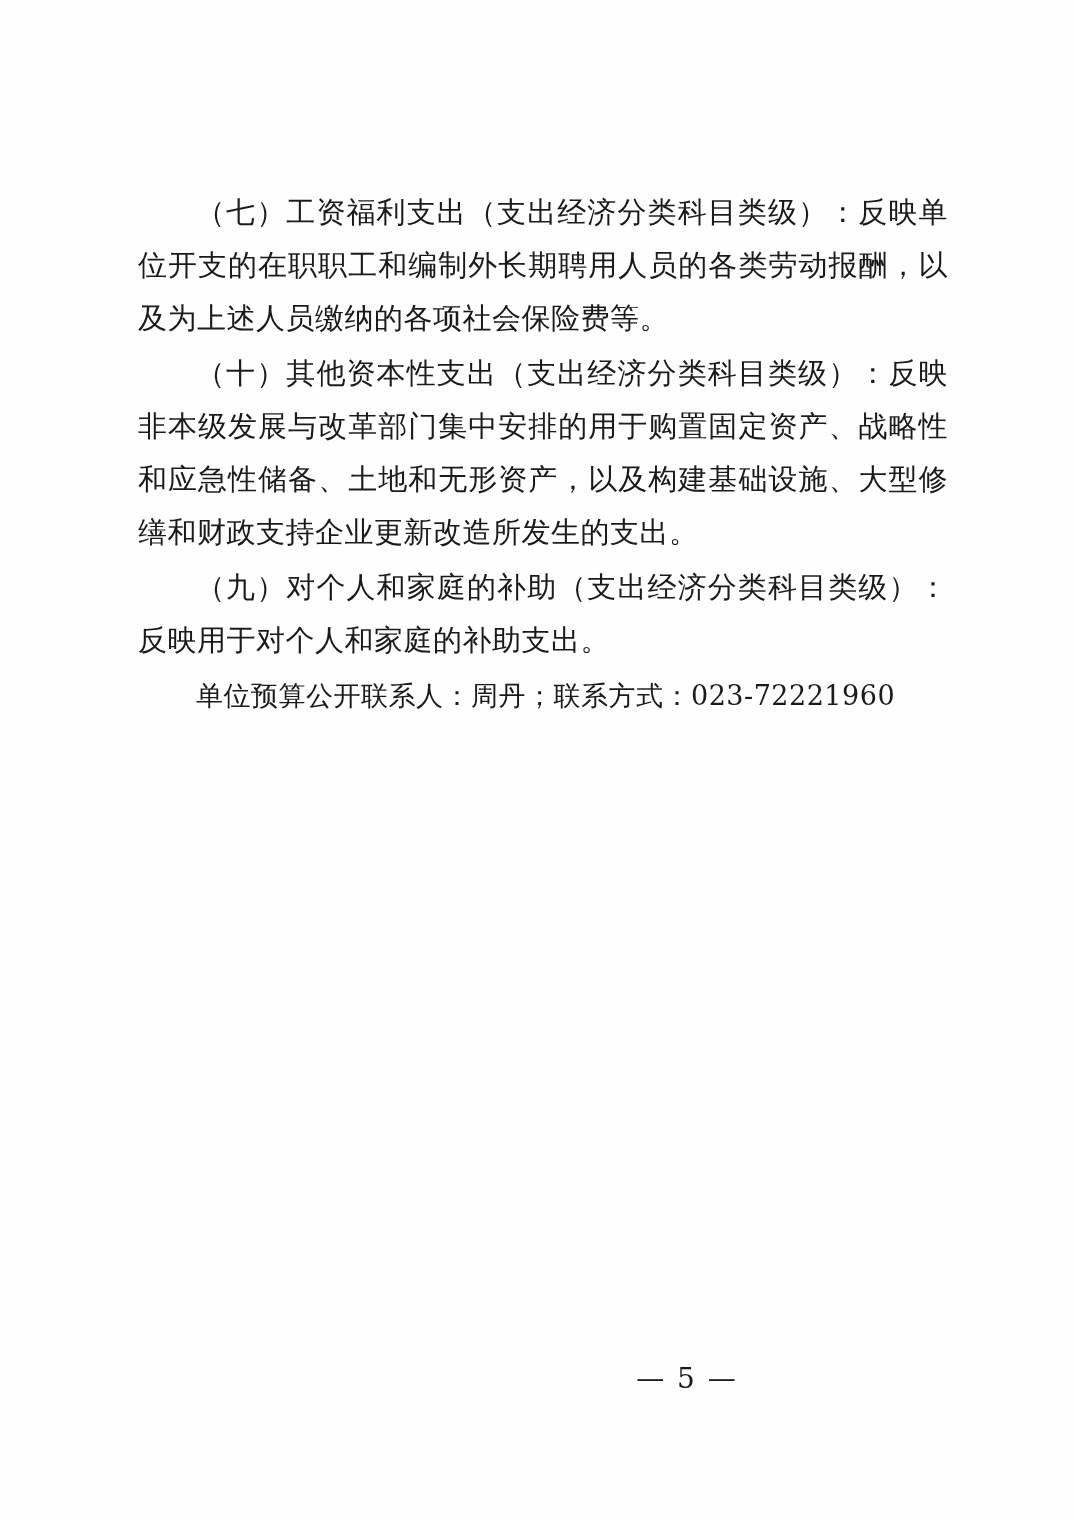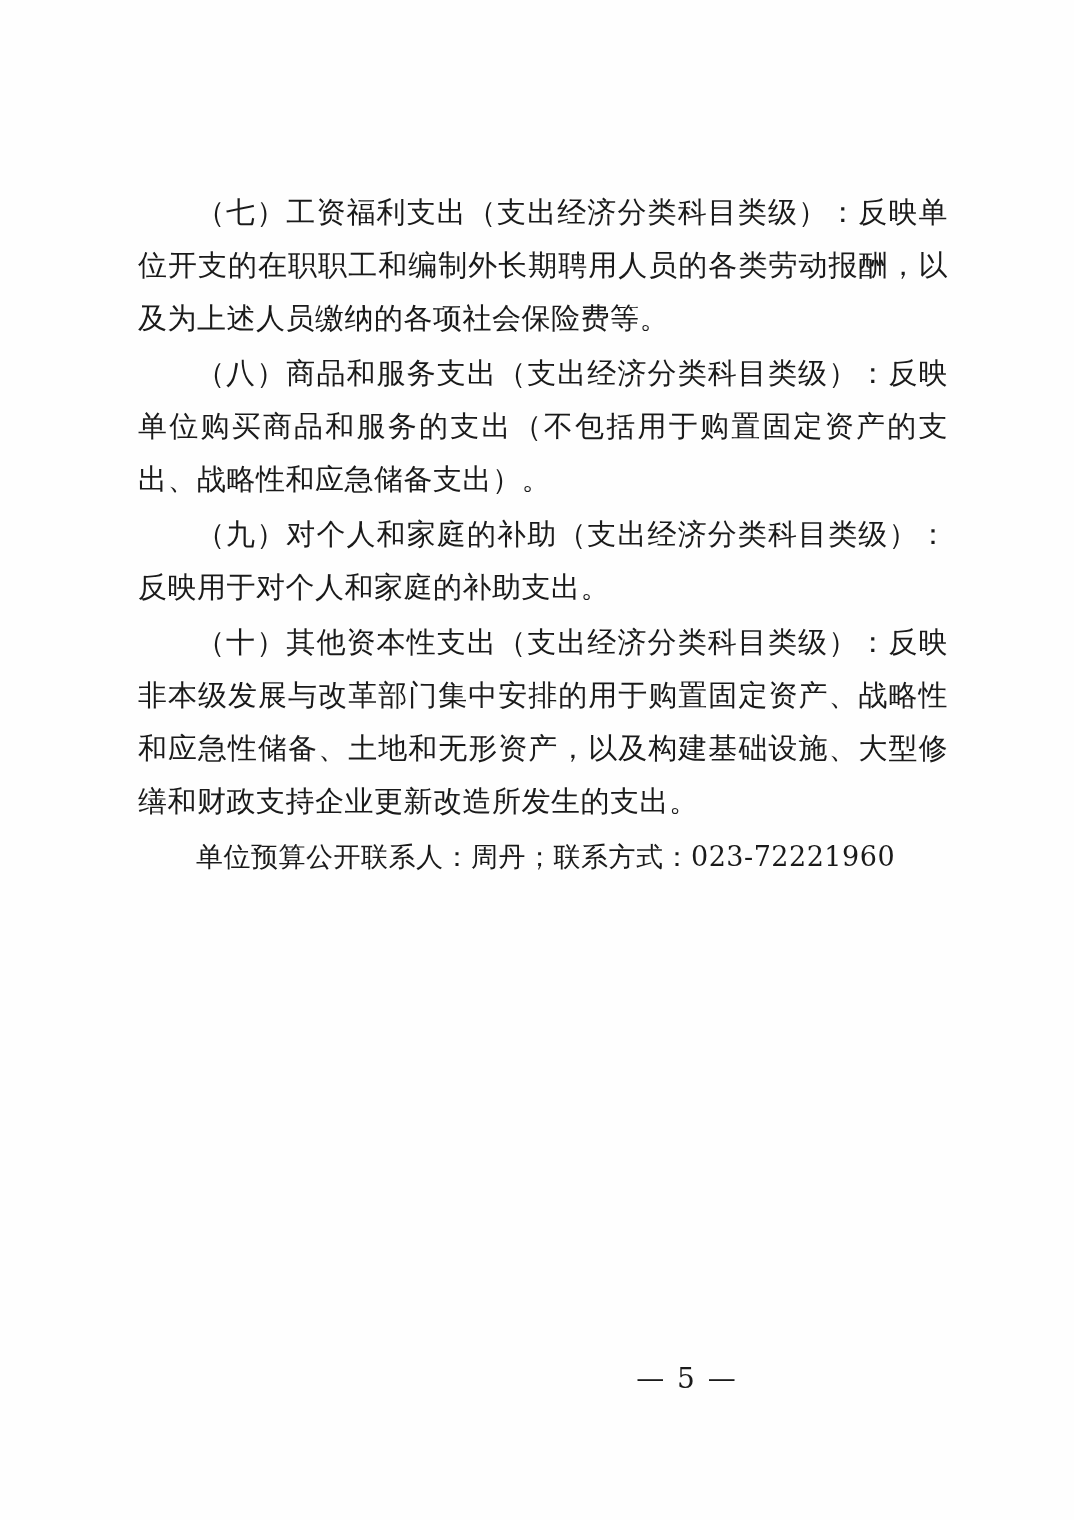--- a/index.html
+++ b/index.html
@@ -64,25 +64,24 @@
 </style>
 </head>
 <body>
 
 <div class="page">
 
   <div class="content">
 
     <p class="para">（七）工资福利支出（支出经济分类科目类级）：反映单位开支的在职职工和编制外长期聘用人员的各类劳动报酬，以及为上述人员缴纳的各项社会保险费等。</p>
 
-    <p class="para">（八）商品和服务支出（支出经济分类科目类级）：反映单位购买商品和服务的支出（不包括用于购置固定资产的支出、战略性和应急储备支出）。</p>
+
+    <p class="para">（十）其他资本性支出（支出经济分类科目类级）：反映非本级发展与改革部门集中安排的用于购置固定资产、战略性和应急性储备、土地和无形资产，以及构建基础设施、大型修缮和财政支持企业更新改造所发生的支出。</p>
 
     <p class="para">（九）对个人和家庭的补助（支出经济分类科目类级）：反映用于对个人和家庭的补助支出。</p>
-
-    <p class="para">（十）其他资本性支出（支出经济分类科目类级）：反映非本级发展与改革部门集中安排的用于购置固定资产、战略性和应急性储备、土地和无形资产，以及构建基础设施、大型修缮和财政支持企业更新改造所发生的支出。</p>
 
     <p class="contact">单位预算公开联系人：周丹；联系方式：023-72221960</p>
 
   </div>
 
   <div class="page-number">
     <span class="pn-inner">— 5 —</span>
   </div>
 
 </div>

